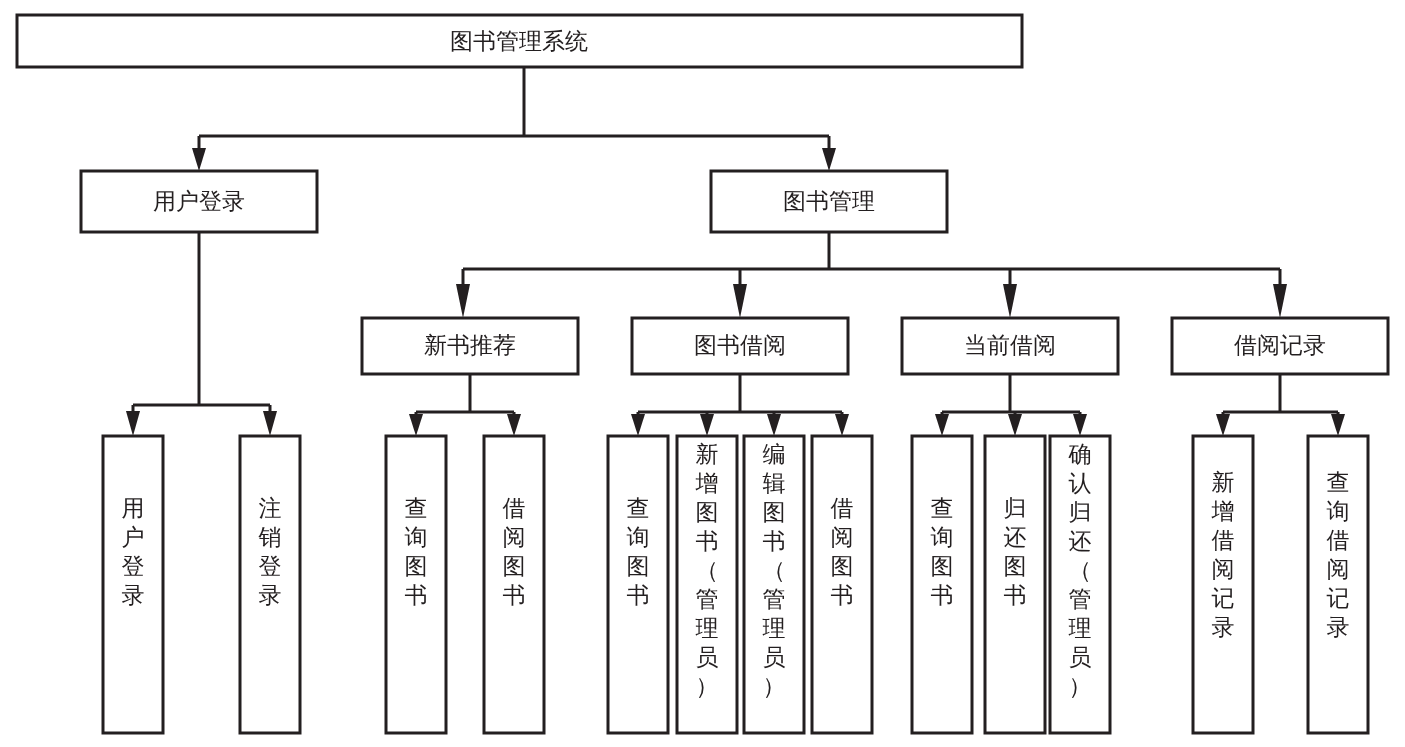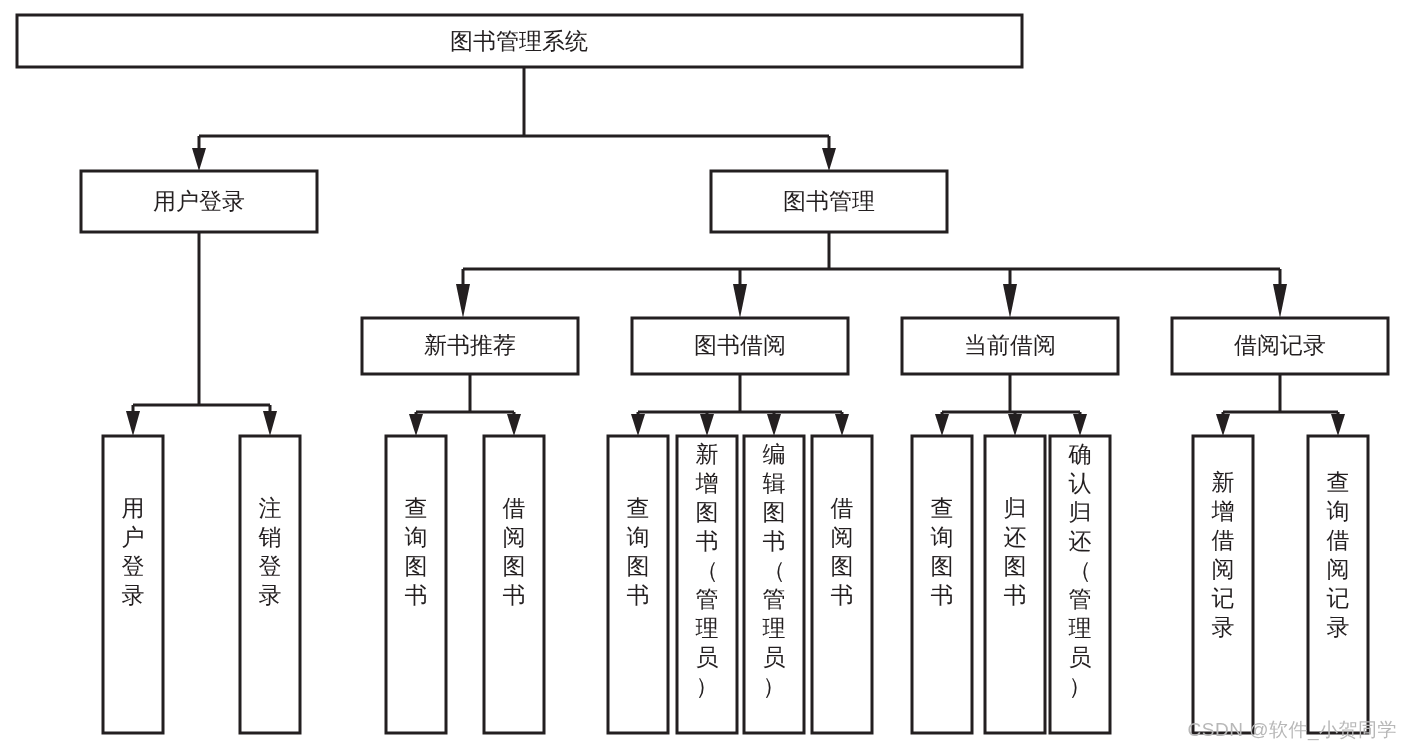--- a/index.html
+++ b/index.html
@@ -225,14 +225,13 @@
     <g>
       <rect class="node-rect" x="1193" y="436" width="60" height="297"></rect>
       <text class="node-label-vertical" x="1223" y="490"><tspan x="1223" y="490">新</tspan><tspan x="1223" y="519">增</tspan><tspan x="1223" y="548">借</tspan><tspan x="1223" y="577">阅</tspan><tspan x="1223" y="606">记</tspan><tspan x="1223" y="635">录</tspan></text>
     </g>
     <g>
       <rect class="node-rect" x="1308" y="436" width="60" height="297"></rect>
       <text class="node-label-vertical" x="1338" y="490"><tspan x="1338" y="490">查</tspan><tspan x="1338" y="519">询</tspan><tspan x="1338" y="548">借</tspan><tspan x="1338" y="577">阅</tspan><tspan x="1338" y="606">记</tspan><tspan x="1338" y="635">录</tspan></text>
     </g>
   </svg>
 
-  <div class="watermark">CSDN @软件_小贺同学</div>
 </div>
 
 </body></html>

